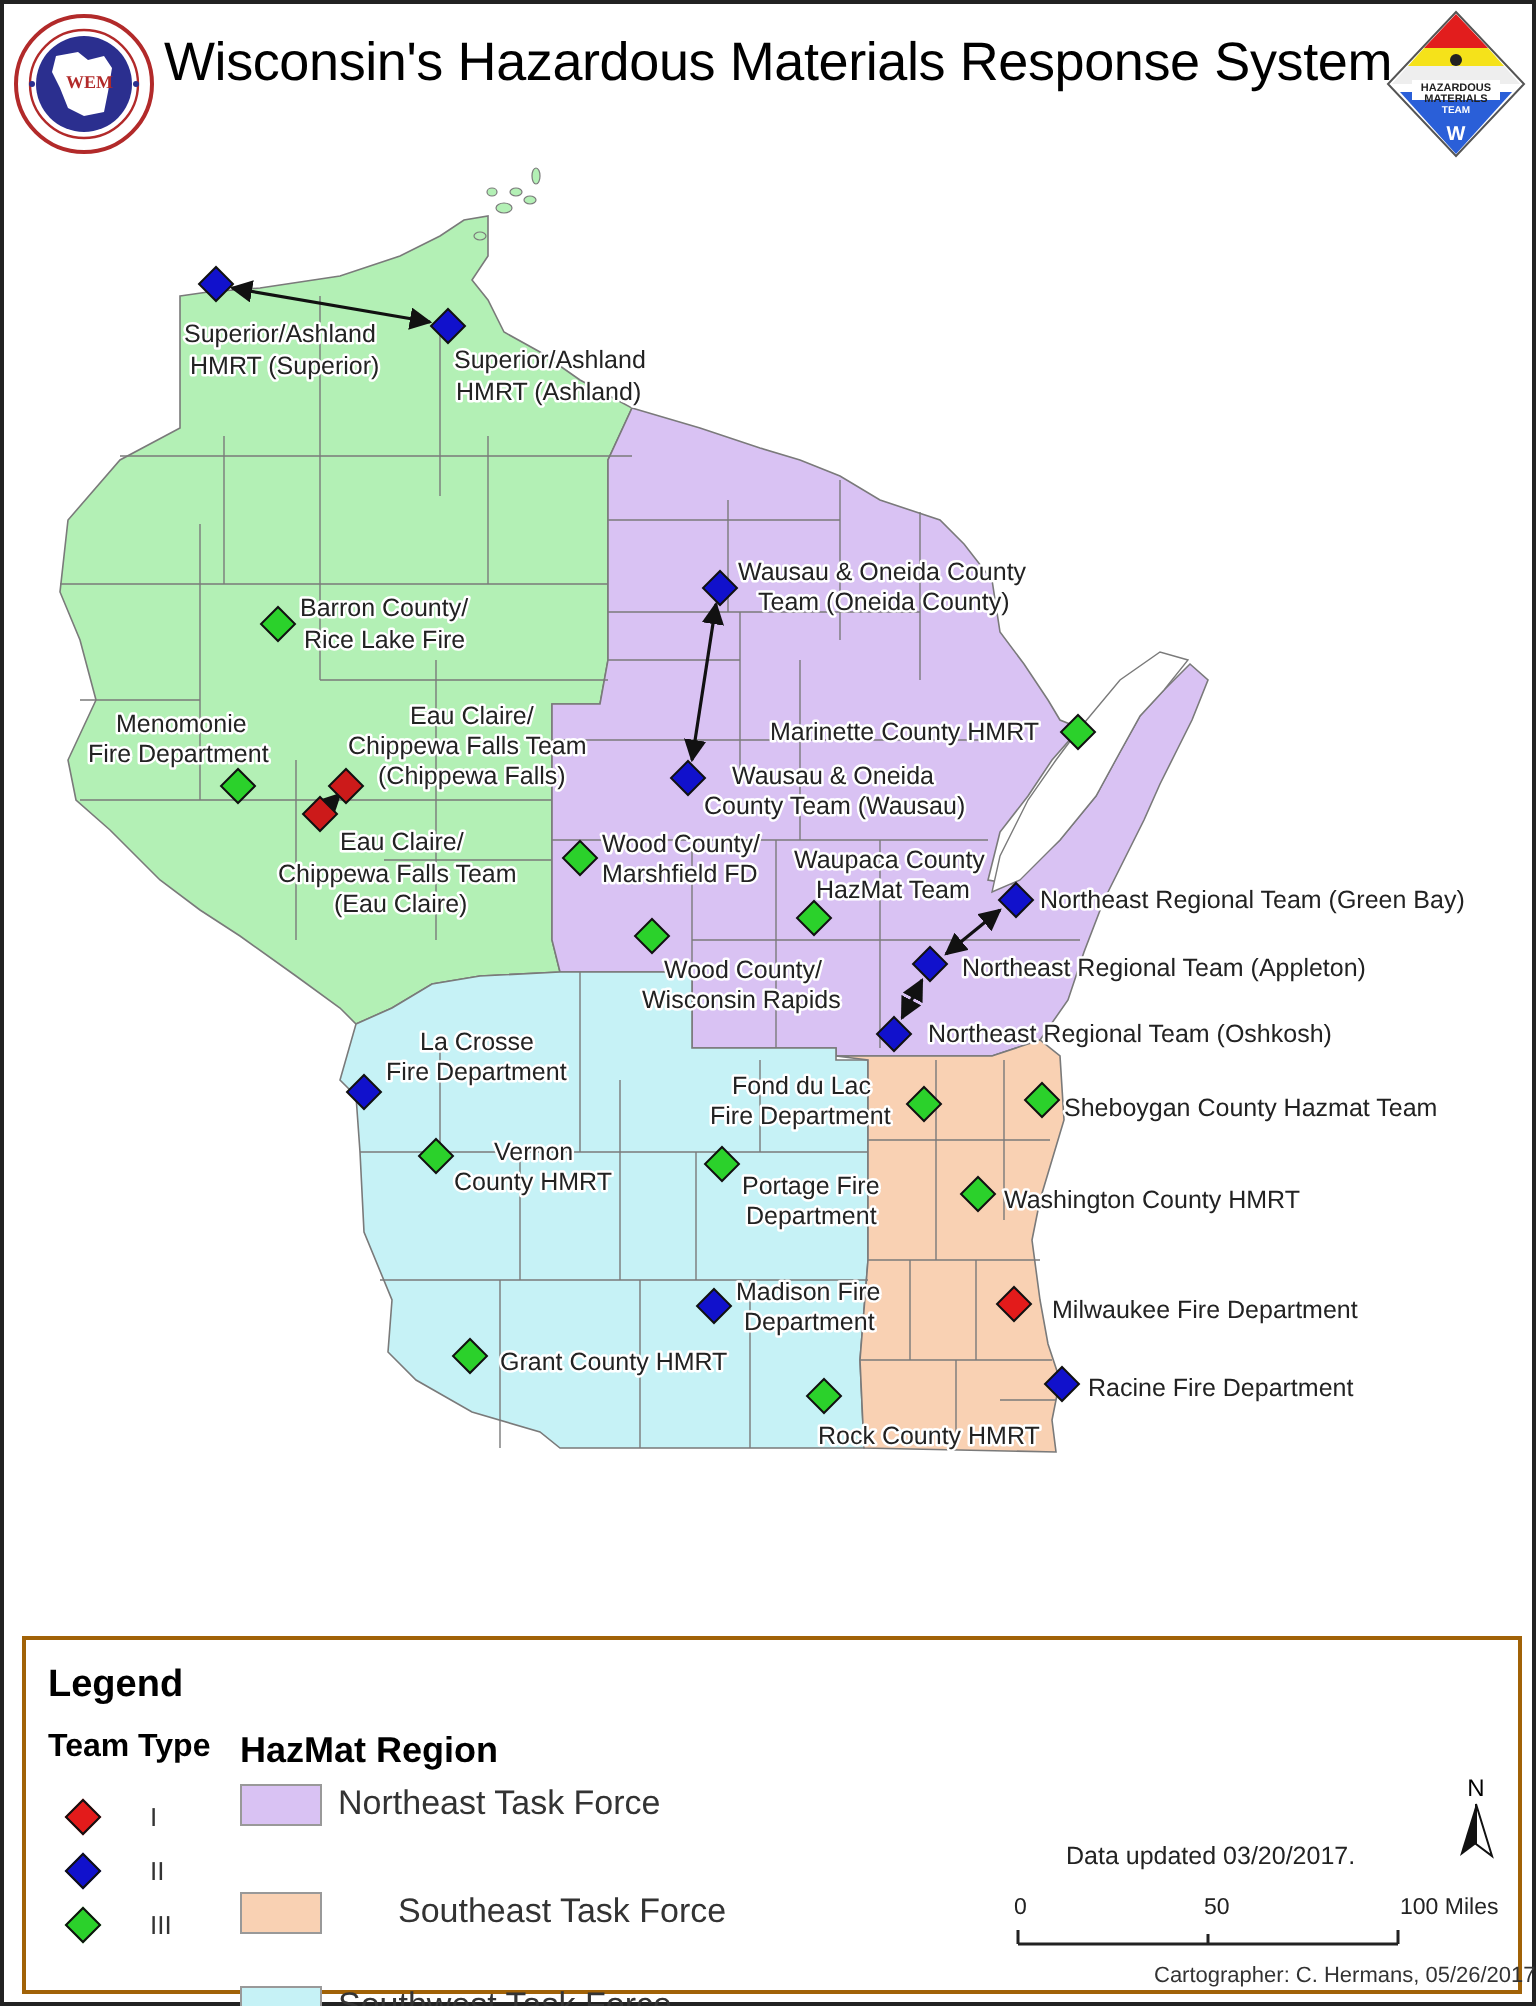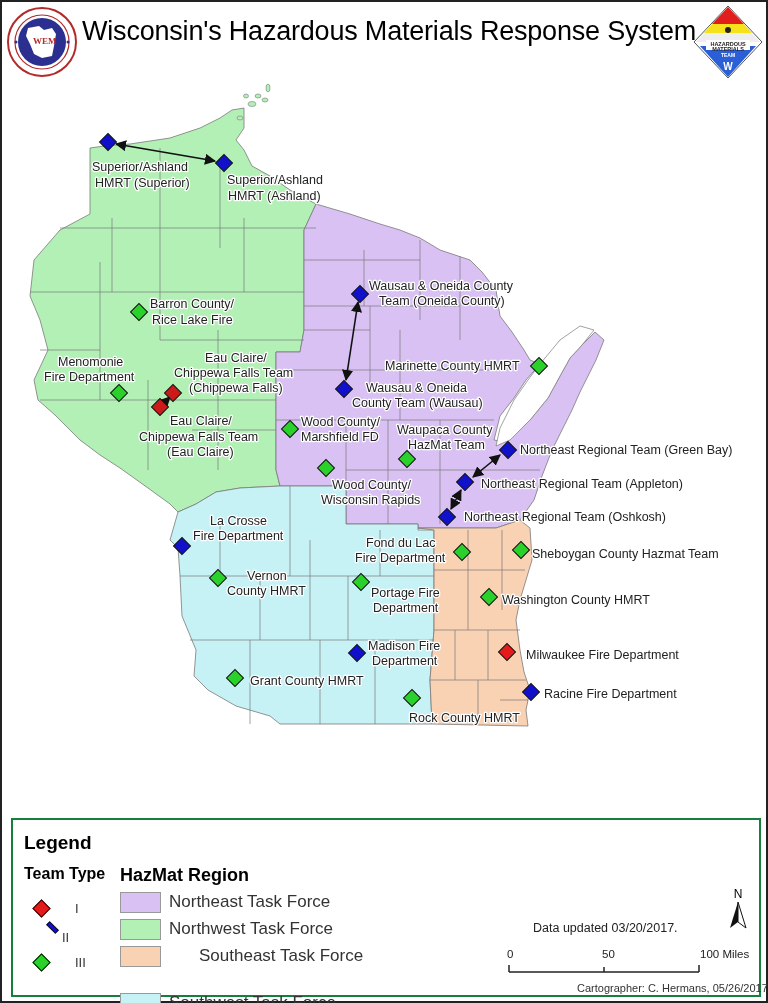--- a/index.html
+++ b/index.html
@@ -8,21 +8,21 @@
   .frame { position: absolute; left: 0; top: 0; width: 764px; height: 999px;
            border: 2px solid #222; background: #fff; }
   .title { position: absolute; left: 82px; top: 16px; font-size: 27px; letter-spacing: -0.2px;
            white-space: nowrap; color: #000000; }
   .logo-wem { position: absolute; left: 6px; top: 6px; width: 72px; height: 72px; }
   .logo-hmt { position: absolute; left: 692px; top: 4px; width: 72px; height: 76px; }
   svg.map { position: absolute; left: 0; top: 0; }
   .lbl { font-family: "Liberation Sans", sans-serif; font-size: 12.5px; fill: #222;
          paint-order: stroke; stroke: #fff; stroke-width: 2.5px; stroke-linejoin: round; }
   .legend { position: absolute; left: 11px; top: 818px; width: 746px; height: 175px;
-            border: 2px solid #15803d; background: #fff; }
+            border: 2px solid #a16207; background: #fff; }
   .legend-title { position: absolute; left: 11px; top: 12px; font-size: 19px; font-weight: bold; }
   .lg-h1 { position: absolute; left: 11px; top: 45px; font-size: 16px; font-weight: bold; }
   .lg-h2 { position: absolute; left: 107px; top: 45px; font-size: 18px; font-weight: bold; }
   .tt-row { position: absolute; left: 22px; height: 20px; display: flex; align-items: center; }
   .tt-row .dia { width: 11px; height: 11px; transform: rotate(45deg); border: 1.3px solid #111; }
   .tt-row .num { margin-left: 27px; font-size: 13px; color: #333; }
   .rg-row { position: absolute; left: 107px; height: 22px; display: flex; align-items: center; }
   .rg-row .sw { width: 39px; height: 19px; border: 1px solid #999; }
   .rg-row .nm { margin-left: 8px; font-size: 17px; color: #333; }
   .data-updated { position: absolute; left: 533px; top: 921px; font-size: 12.5px; color: #222; }
@@ -228,36 +228,32 @@
 
 <div class="legend">
   <div class="legend-title">Legend</div>
   <div class="lg-h1">Team Type</div>
   <div class="lg-h2">HazMat Region</div>
 
   <div class="tt-row" style="top:78px;">
     <div class="dia" style="background:#e31b1b;"></div>
     <span class="num">I</span>
   </div>
-  <div class="tt-row" style="top:105px;flex-direction:column;">
+  <div class="tt-row" style="top:105px;">
     <div class="dia" style="background:#1111cc;"></div>
     <span class="num">II</span>
   </div>
   <div class="tt-row" style="top:132px;">
     <div class="dia" style="background:#2bd12b;"></div>
     <span class="num">III</span>
   </div>
 
   <div class="rg-row" style="top:71px;">
     <div class="sw" style="background:#d9c2f3;"></div>
     <span class="nm">Northeast Task Force</span>
-  </div>
-  <div class="rg-row" style="top:98px;">
-    <div class="sw" style="background:#b3f0b5;"></div>
-    <span class="nm">Northwest Task Force</span>
   </div>
   <div class="rg-row" style="top:125px;gap:30px;">
     <div class="sw" style="background:#f9d1b3;"></div>
     <span class="nm">Southeast Task Force</span>
   </div>
   <div class="rg-row" style="top:152px;margin-top:20px;">
     <div class="sw" style="background:#c6f2f6;"></div>
     <span class="nm">Southwest Task Force</span>
   </div>
 </div>

